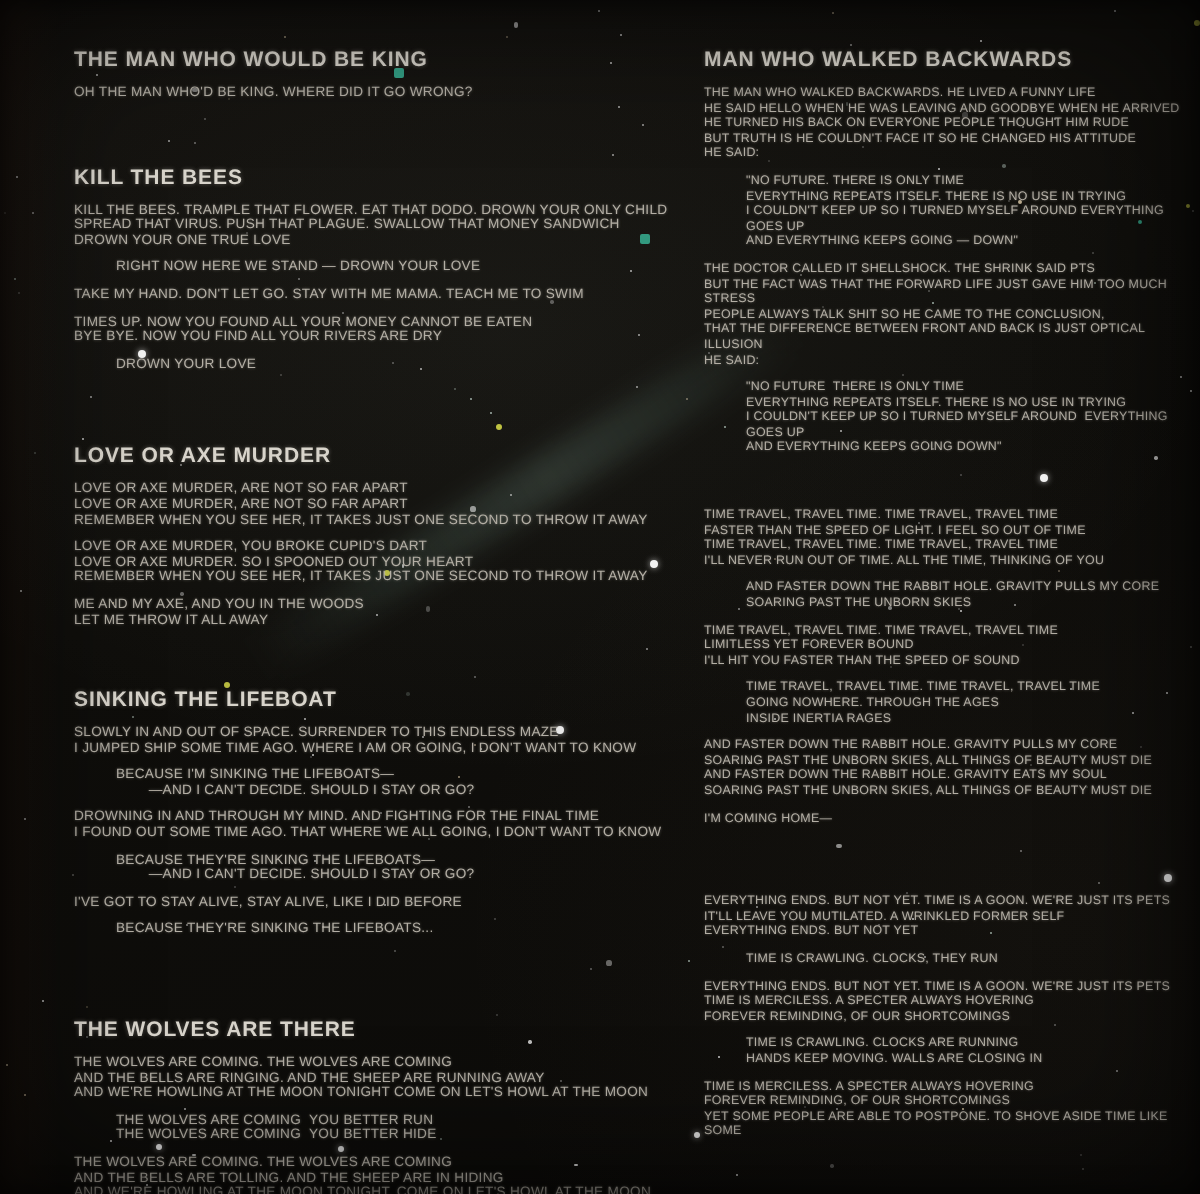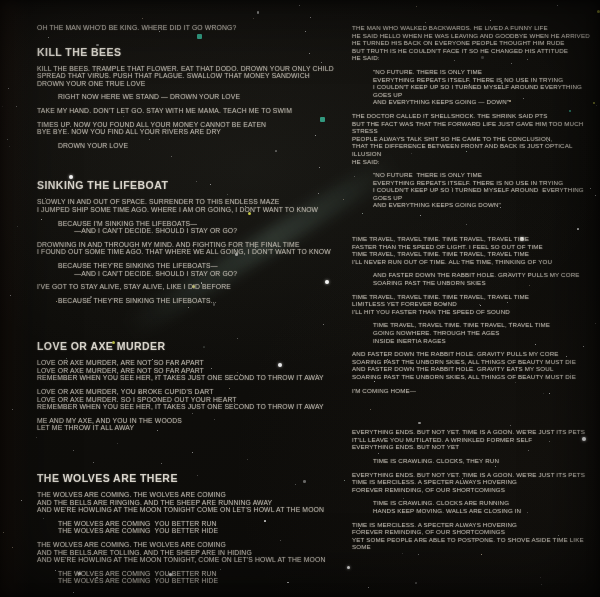--- a/index.html
+++ b/index.html
@@ -236,87 +236,88 @@
       <div class="speck" style="left: 520px; top: 237px; width: 4px; height: 4px; background: rgb(255, 255, 255); opacity: 0.95; border-radius: 50%; box-shadow: rgba(255, 255, 255, 0.7) 0px 0px 3px;"></div>
       <div class="speck" style="left: 582px; top: 437px; width: 4px; height: 4px; background: rgb(255, 255, 255); opacity: 0.9; border-radius: 50%; box-shadow: rgba(255, 255, 255, 0.7) 0px 0px 3px;"></div>
       <div class="speck" style="left: 78px; top: 572px; width: 3px; height: 3px; background: rgb(255, 255, 255); opacity: 0.85; border-radius: 50%; box-shadow: rgba(255, 255, 255, 0.7) 0px 0px 3px;"></div>
       <div class="speck" style="left: 347px; top: 566px; width: 3px; height: 3px; background: rgb(255, 255, 255); opacity: 0.85; border-radius: 50%; box-shadow: rgba(255, 255, 255, 0.7) 0px 0px 3px;"></div>
       <div class="speck" style="left: 169px; top: 573px; width: 3px; height: 3px; background: rgb(255, 255, 255); opacity: 0.8; border-radius: 50%; box-shadow: rgba(255, 255, 255, 0.7) 0px 0px 3px;"></div>
       <div class="speck" style="left: 509px; top: 100px; width: 2px; height: 2px; background: rgb(255, 233, 196); opacity: 0.7; border-radius: 50%;"></div>
     </div>
   <div class="streak"></div>
   <div class="col col-left">
       <section class="song" style="margin-top: 0px;">
+        <h2 class="song-title">THE MAN WHO WOULD BE KING</h2>
         <div class="stanza">
           <div class="line">OH THE MAN WHO'D BE KING. WHERE DID IT GO WRONG?</div>
         </div>
       </section>
-      <section class="song" style="margin-top: 14px;">
+      <section class="song" style="margin-top: 32px;">
         <h2 class="song-title">KILL THE BEES</h2>
         <div class="stanza">
           <div class="line">KILL THE BEES. TRAMPLE THAT FLOWER. EAT THAT DODO. DROWN YOUR ONLY CHILD</div>
           <div class="line">SPREAD THAT VIRUS. PUSH THAT PLAGUE. SWALLOW THAT MONEY SANDWICH</div>
           <div class="line">DROWN YOUR ONE TRUE LOVE</div>
         </div>
         <div class="stanza ind1">
           <div class="line">RIGHT NOW HERE WE STAND — DROWN YOUR LOVE</div>
         </div>
         <div class="stanza">
           <div class="line">TAKE MY HAND. DON'T LET GO. STAY WITH ME MAMA. TEACH ME TO SWIM</div>
         </div>
         <div class="stanza">
           <div class="line">TIMES UP. NOW YOU FOUND ALL YOUR MONEY CANNOT BE EATEN</div>
           <div class="line">BYE BYE. NOW YOU FIND ALL YOUR RIVERS ARE DRY</div>
         </div>
         <div class="stanza ind1">
           <div class="line">DROWN YOUR LOVE</div>
         </div>
       </section>
-      <section class="song" style="margin-top: 30px;">
-        <h2 class="song-title">SINKING THE LIFEBOAT</h2>
-        <div class="stanza">
-          <div class="line">SLOWLY IN AND OUT OF SPACE. SURRENDER TO THIS ENDLESS MAZE</div>
-          <div class="line">I JUMPED SHIP SOME TIME AGO. WHERE I AM OR GOING, I DON'T WANT TO KNOW</div>
-        </div>
-        <div class="stanza ind1">
-          <div class="line">BECAUSE I'M SINKING THE LIFEBOATS—</div>
-          <div class="line">        —AND I CAN'T DECIDE. SHOULD I STAY OR GO?</div>
-        </div>
-        <div class="stanza">
-          <div class="line">DROWNING IN AND THROUGH MY MIND. AND FIGHTING FOR THE FINAL TIME</div>
-          <div class="line">I FOUND OUT SOME TIME AGO. THAT WHERE WE ALL GOING, I DON'T WANT TO KNOW</div>
-        </div>
-        <div class="stanza ind1">
-          <div class="line">BECAUSE THEY'RE SINKING THE LIFEBOATS—</div>
-          <div class="line">        —AND I CAN'T DECIDE. SHOULD I STAY OR GO?</div>
-        </div>
-        <div class="stanza">
-          <div class="line">I'VE GOT TO STAY ALIVE, STAY ALIVE, LIKE I DID BEFORE</div>
-        </div>
-        <div class="stanza ind1">
-          <div class="line">BECAUSE THEY'RE SINKING THE LIFEBOATS...</div>
-        </div>
-      </section>
       <section class="song" style="margin-top: 36px;">
         <h2 class="song-title">LOVE OR AXE MURDER</h2>
         <div class="stanza">
           <div class="line">LOVE OR AXE MURDER, ARE NOT SO FAR APART</div>
           <div class="line">LOVE OR AXE MURDER, ARE NOT SO FAR APART</div>
           <div class="line">REMEMBER WHEN YOU SEE HER, IT TAKES JUST ONE SECOND TO THROW IT AWAY</div>
         </div>
         <div class="stanza">
           <div class="line">LOVE OR AXE MURDER, YOU BROKE CUPID'S DART</div>
           <div class="line">LOVE OR AXE MURDER. SO I SPOONED OUT YOUR HEART</div>
           <div class="line">REMEMBER WHEN YOU SEE HER, IT TAKES JUST ONE SECOND TO THROW IT AWAY</div>
         </div>
         <div class="stanza">
           <div class="line">ME AND MY AXE, AND YOU IN THE WOODS</div>
           <div class="line">LET ME THROW IT ALL AWAY</div>
         </div>
       </section>
+      <section class="song" style="margin-top: 30px;">
+        <h2 class="song-title">SINKING THE LIFEBOAT</h2>
+        <div class="stanza">
+          <div class="line">SLOWLY IN AND OUT OF SPACE. SURRENDER TO THIS ENDLESS MAZE</div>
+          <div class="line">I JUMPED SHIP SOME TIME AGO. WHERE I AM OR GOING, I DON'T WANT TO KNOW</div>
+        </div>
+        <div class="stanza ind1">
+          <div class="line">BECAUSE I'M SINKING THE LIFEBOATS—</div>
+          <div class="line">        —AND I CAN'T DECIDE. SHOULD I STAY OR GO?</div>
+        </div>
+        <div class="stanza">
+          <div class="line">DROWNING IN AND THROUGH MY MIND. AND FIGHTING FOR THE FINAL TIME</div>
+          <div class="line">I FOUND OUT SOME TIME AGO. THAT WHERE WE ALL GOING, I DON'T WANT TO KNOW</div>
+        </div>
+        <div class="stanza ind1">
+          <div class="line">BECAUSE THEY'RE SINKING THE LIFEBOATS—</div>
+          <div class="line">        —AND I CAN'T DECIDE. SHOULD I STAY OR GO?</div>
+        </div>
+        <div class="stanza">
+          <div class="line">I'VE GOT TO STAY ALIVE, STAY ALIVE, LIKE I DID BEFORE</div>
+        </div>
+        <div class="stanza ind1">
+          <div class="line">BECAUSE THEY'RE SINKING THE LIFEBOATS...</div>
+        </div>
+      </section>
       <section class="song" style="margin-top: 40px;">
         <h2 class="song-title">THE WOLVES ARE THERE</h2>
         <div class="stanza">
           <div class="line">THE WOLVES ARE COMING. THE WOLVES ARE COMING</div>
           <div class="line">AND THE BELLS ARE RINGING. AND THE SHEEP ARE RUNNING AWAY</div>
           <div class="line">AND WE'RE HOWLING AT THE MOON TONIGHT COME ON LET'S HOWL AT THE MOON</div>
         </div>
         <div class="stanza ind1">
           <div class="line">THE WOLVES ARE COMING  YOU BETTER RUN</div>
           <div class="line">THE WOLVES ARE COMING  YOU BETTER HIDE</div>
@@ -327,20 +328,21 @@
           <div class="line">AND WE'RE HOWLING AT THE MOON TONIGHT, COME ON LET'S HOWL AT THE MOON</div>
         </div>
         <div class="stanza ind1">
           <div class="line">THE WOLVES ARE COMING  YOU BETTER RUN</div>
           <div class="line">THE WOLVES ARE COMING  YOU BETTER HIDE</div>
         </div>
       </section>
     </div>
   <div class="col col-right">
       <section class="song" style="margin-top: 0px;">
+        <h2 class="song-title">MAN WHO WALKED BACKWARDS</h2>
         <div class="stanza">
           <div class="line">THE MAN WHO WALKED BACKWARDS. HE LIVED A FUNNY LIFE</div>
           <div class="line">HE SAID HELLO WHEN HE WAS LEAVING AND GOODBYE WHEN HE ARRIVED</div>
           <div class="line">HE TURNED HIS BACK ON EVERYONE PEOPLE THOUGHT HIM RUDE</div>
           <div class="line">BUT TRUTH IS HE COULDN'T FACE IT SO HE CHANGED HIS ATTITUDE</div>
           <div class="line">HE SAID:</div>
         </div>
         <div class="stanza ind1">
           <div class="line">"NO FUTURE. THERE IS ONLY TIME</div>
           <div class="line">EVERYTHING REPEATS ITSELF. THERE IS NO USE IN TRYING</div>

